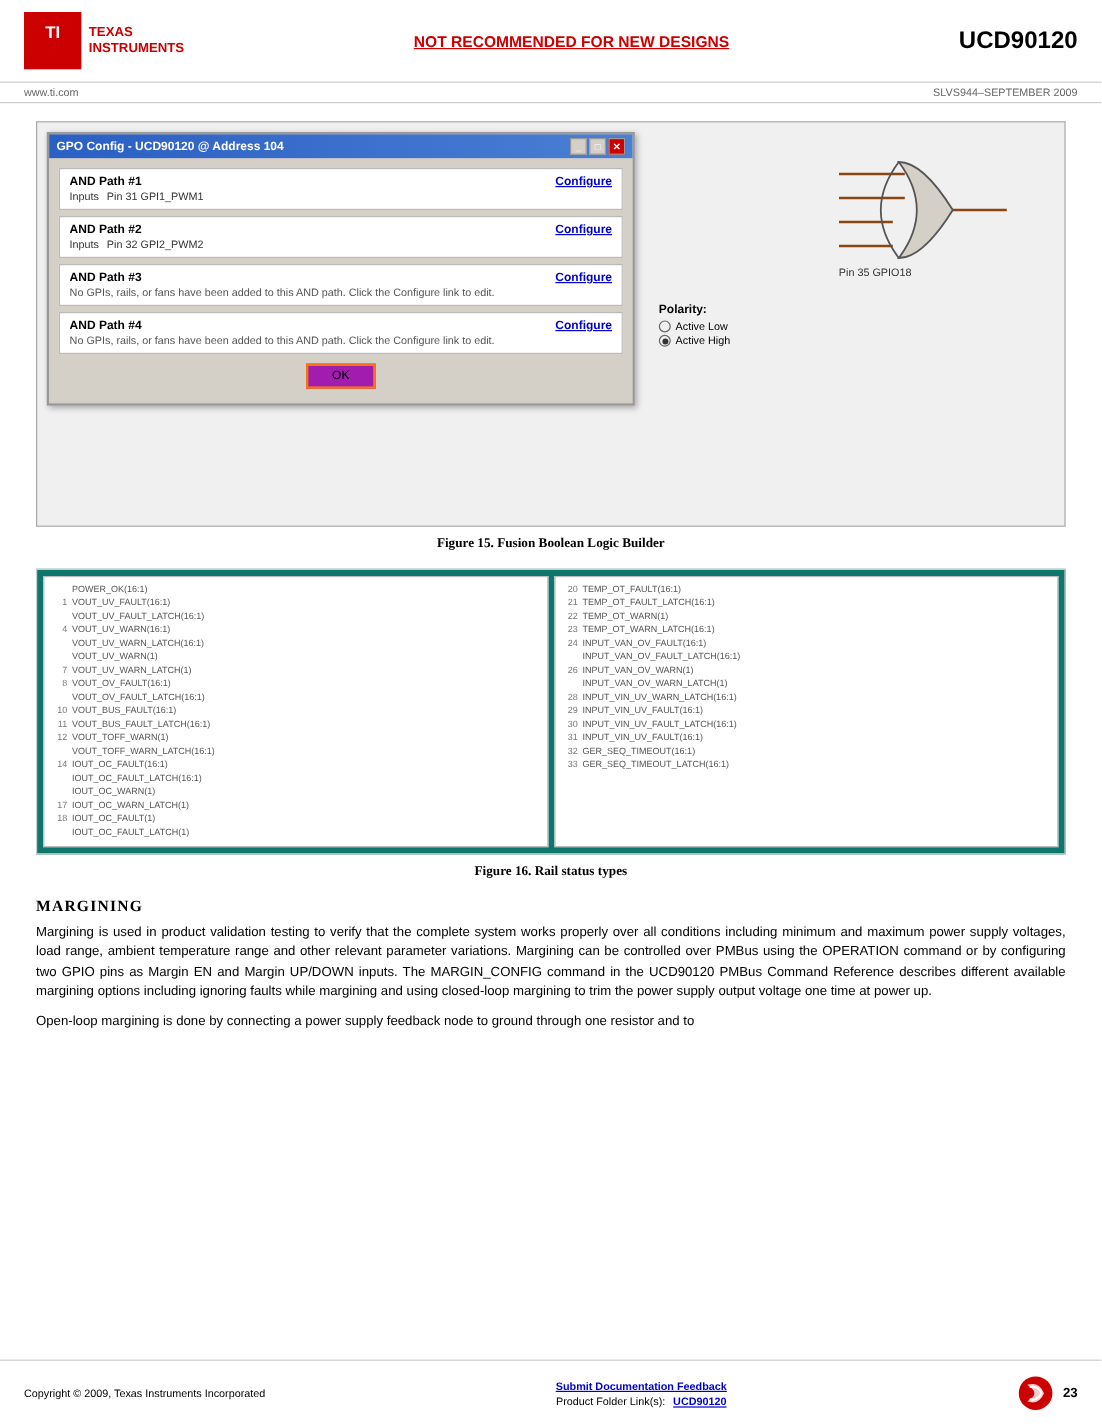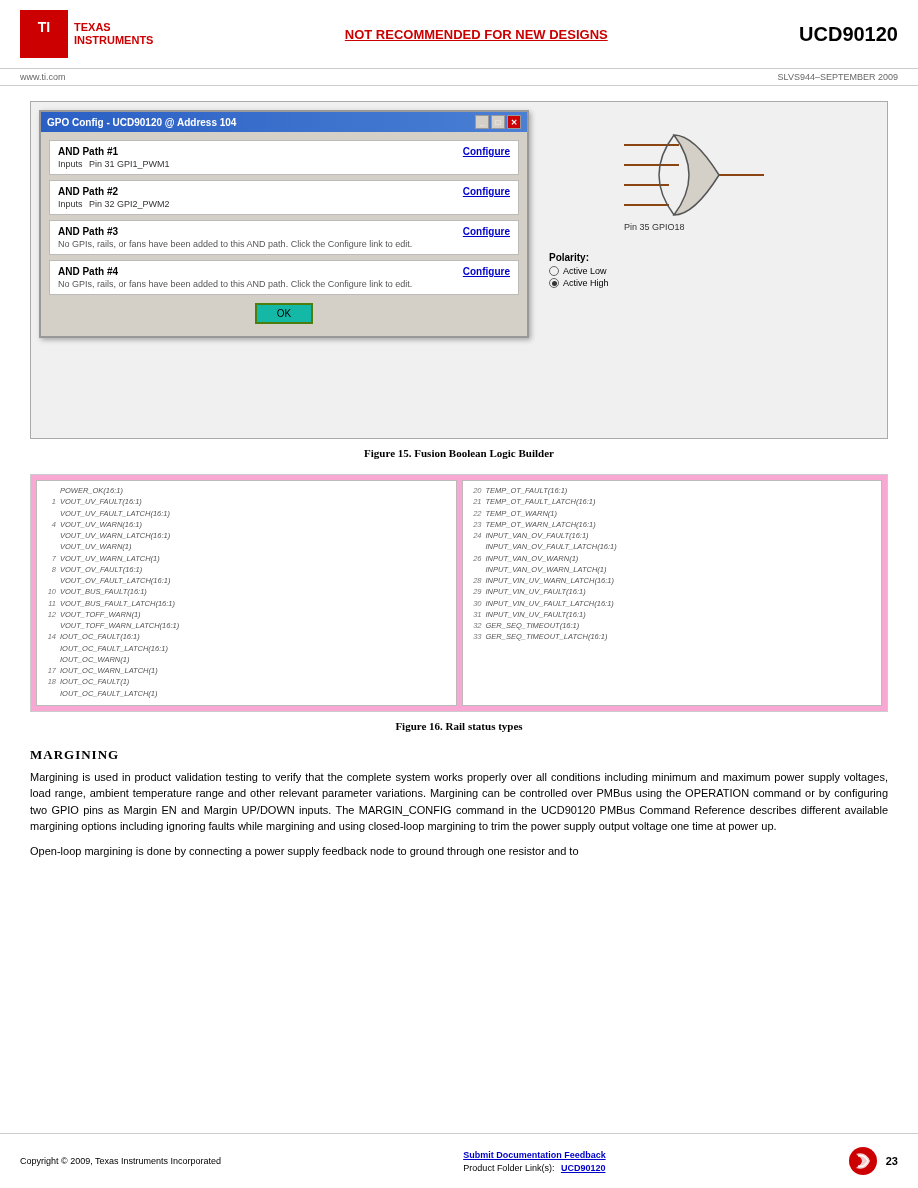--- a/index.html
+++ b/index.html
@@ -133,22 +133,22 @@
       font-size: 9px;
       color: #555;
     }
 
     .dialog-ok-row {
       text-align: center;
       margin-top: 8px;
       margin-bottom: 4px;
     }
     .ok-button {
-      background: #14b8a6;
-      border: 2px solid #4d7c0f;
+      background: #a21caf;
+      border: 2px solid #f97316;
       padding: 3px 20px;
       font-size: 10px;
       cursor: pointer;
       text-align: center;
     }
     .polarity-section, .output-mode-section {
       margin-bottom: 8px;
       font-size: 10px;
     }
     .radio-item {
@@ -180,26 +180,25 @@
       text-align: center;
       font-weight: bold;
       font-size: 11px;
       margin: 8px 0 15px 0;
       font-family: Liberation Serif, serif;
     }
 
     
     .figure16-container {
       border: 1px solid #ccc;
-      background: #f9a8d4;
+      background: #0f766e;
       padding: 5px;
       margin-bottom: 6px;
       display: flex;
       gap: 5px;
-      font-style: italic;
     }
     .status-column {
       flex: 1;
       border: 1px solid #bbb;
       background: white;
       padding: 5px;
       font-size: 7.5px;
       color: #555;
     }
     .status-row {
@@ -277,21 +276,21 @@
       flex: 0 0 490px;
     }
 
     .right-panel {
       flex: 1;
       padding-left: 20px;
       padding-top: 10px;
     }
 
     .gate-svg-area {
-      text-align: center;
+      text-align: right;
       margin-bottom: 10px;
     }
   </style>
 </head>
 <body>
 
 <div class="header">
   <div class="ti-logo">
     <svg width="48" height="48" viewBox="0 0 48 48">
       <rect width="48" height="48" fill="#cc0000"></rect>

